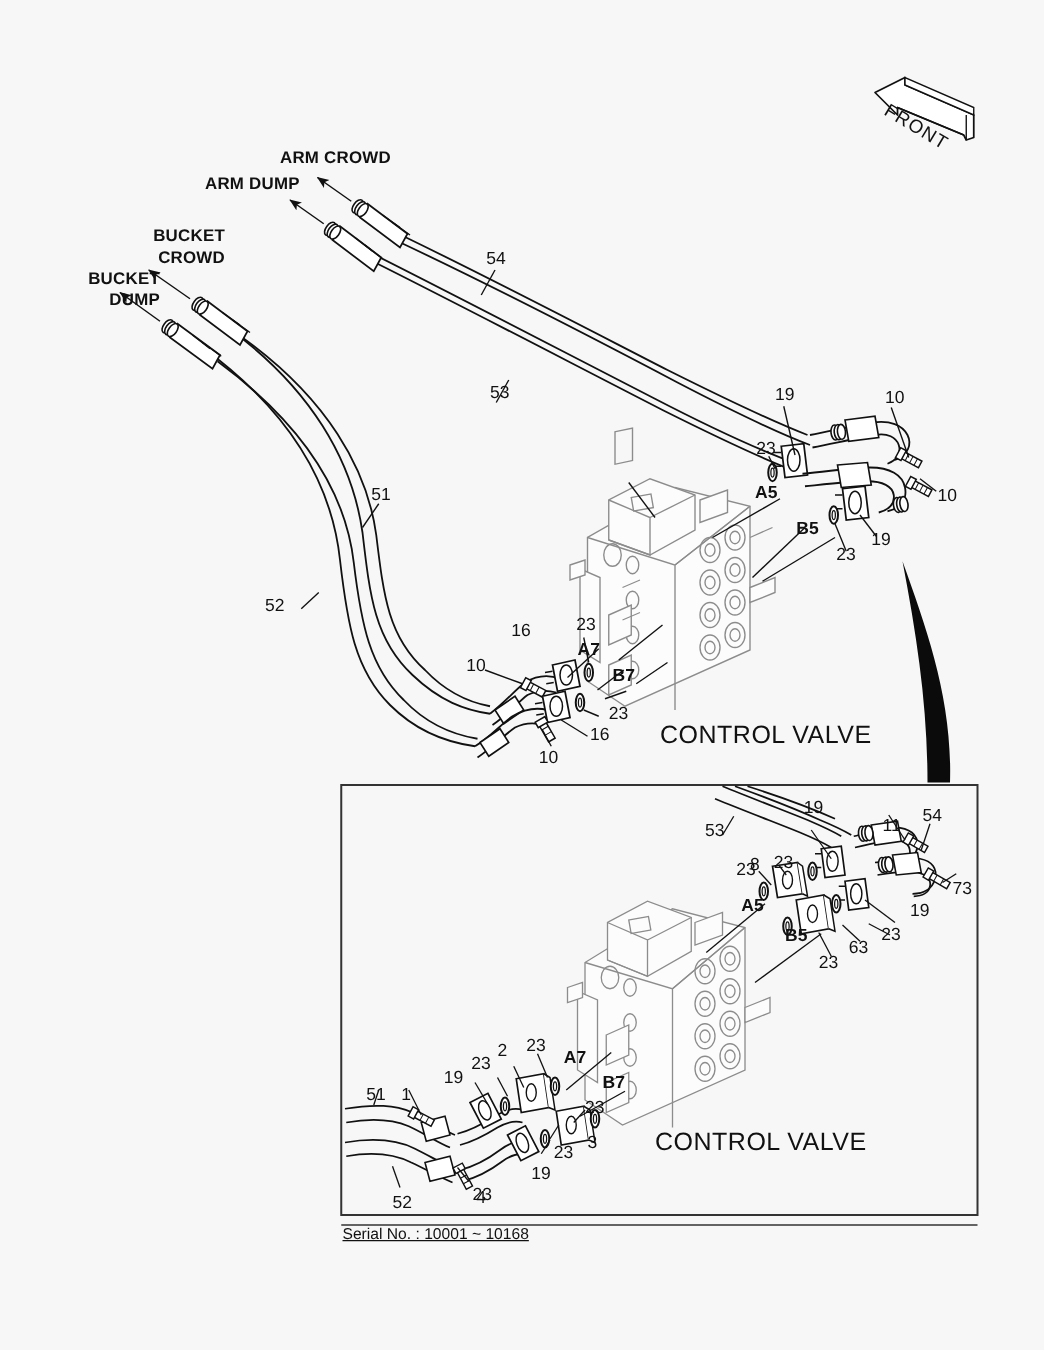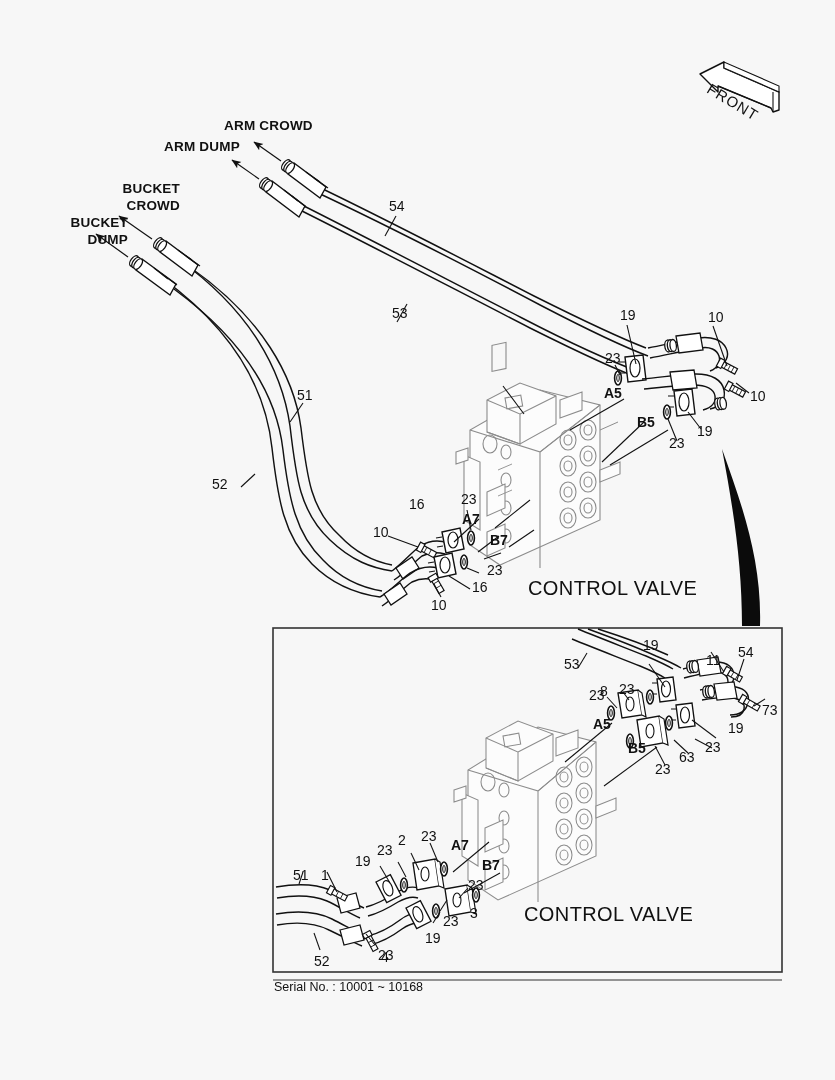--- a/index.html
+++ b/index.html
@@ -17,21 +17,21 @@
     font-family:"Liberation Sans", sans-serif;
     color:#111;
     white-space:nowrap;
     line-height:1.05;
     user-select:none;
   }
   .flow{font-size:13.5px;font-weight:700;letter-spacing:.2px;}
   .num{font-size:14px;font-weight:400;}
   .port{font-size:14px;font-weight:700;}
   .cv{font-size:20px;font-weight:400;letter-spacing:.4px;}
-  .serial{font-size:12.5px;font-weight:400;}
+  .serial{font-size:12.5px;font-weight:400;text-decoration:underline;}
   .center{text-align:right;}
   .front-txt{
     position:absolute;
     font-size:15px;font-weight:400;letter-spacing:1px;
     color:#111;
     transform:rotate(31deg);
     transform-origin:0 0;
   }
 </style>
 </head>

